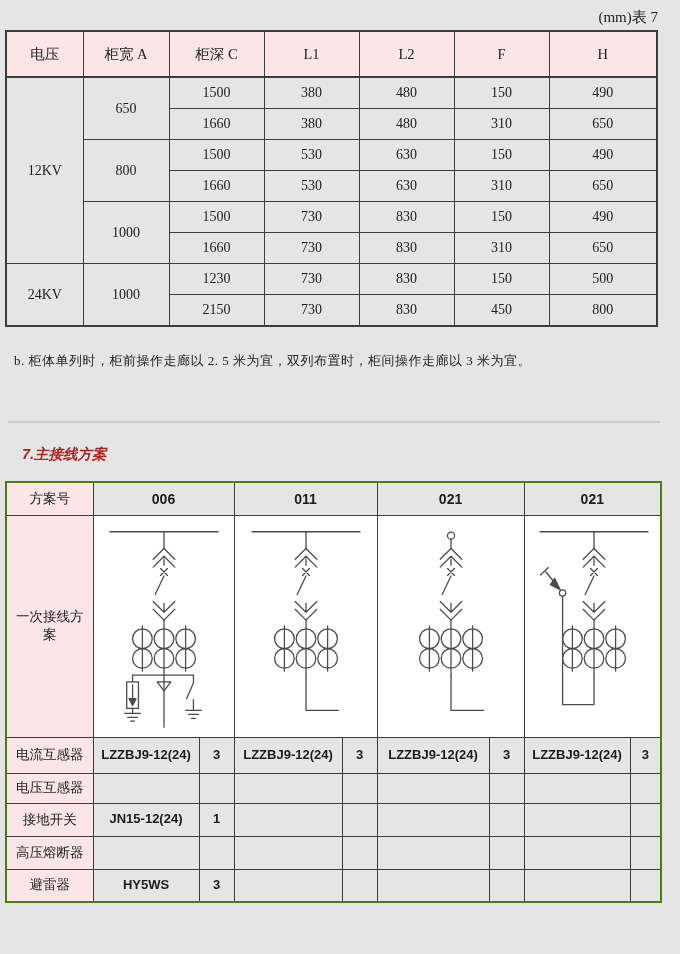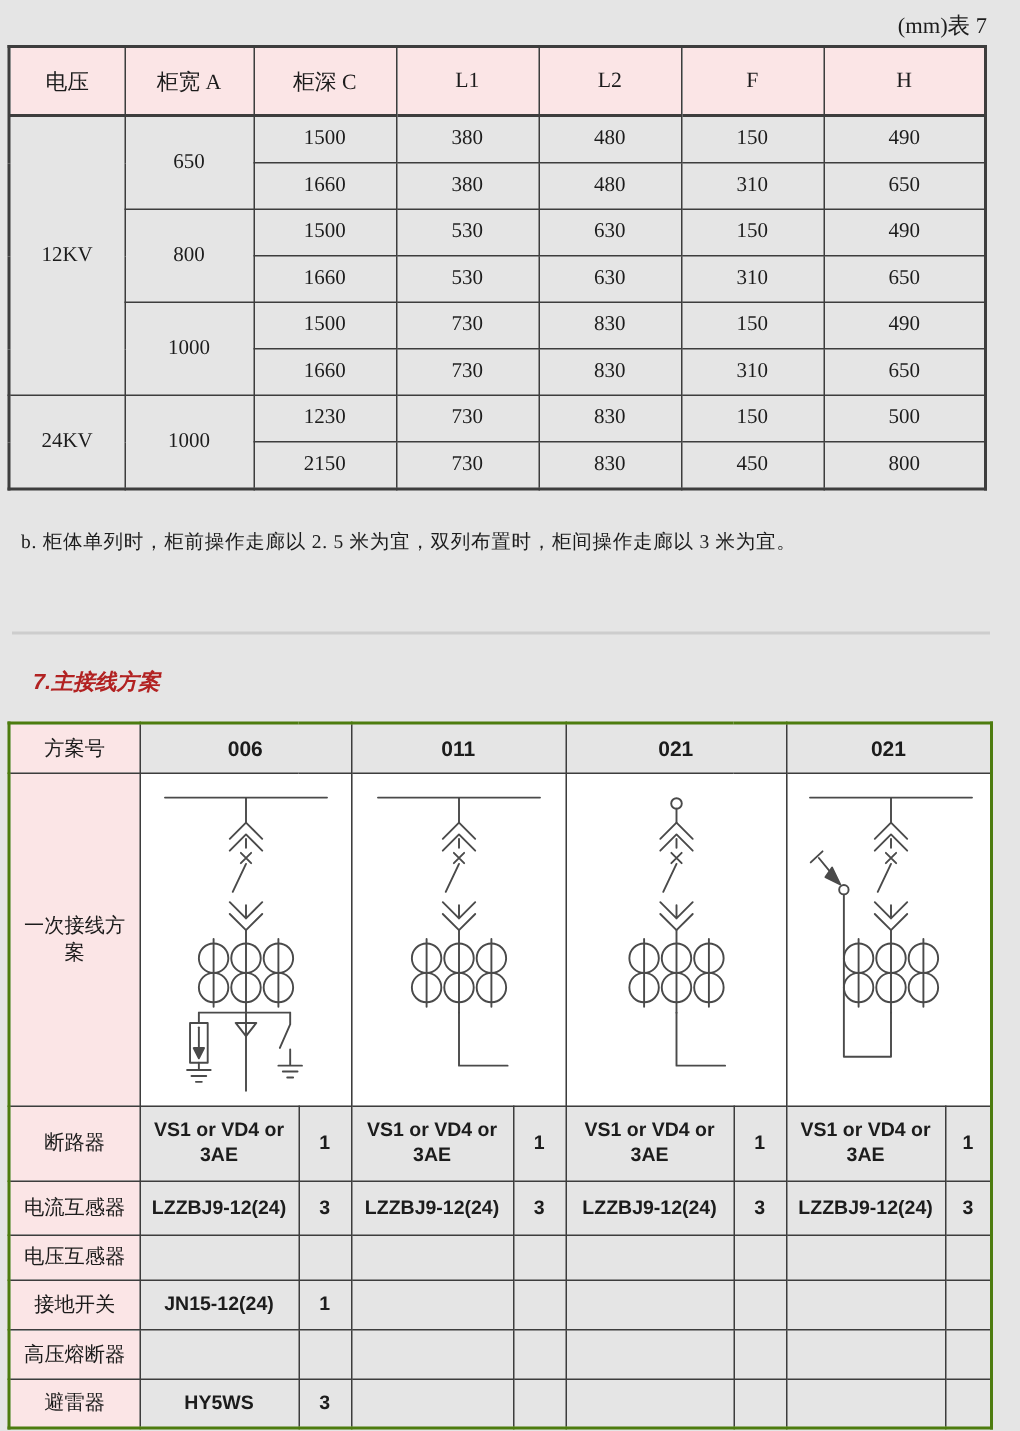--- a/index.html
+++ b/index.html
@@ -234,31 +234,20 @@
                 <circle cx="92" cy="143" r="10"></circle>
                 <path d="M70,160 V190 H38 M38,190 V80"></path>
                 <circle cx="38" cy="76.5" r="3.2"></circle>
                 <path d="M21,55 L32.5,69"></path>
                 <polygon points="35.5,73 25.5,68 30,61.5" fill="#4a4a4a"></polygon>
                 <path d="M23.5,50.5 L15.5,58"></path>
               </g>
             </svg>
           </td>
         </tr>
-        <tr style="height: 50px;">
-          <td class="lbl">断路器</td>
-          <td class="model">VS1 or VD4 or 3AE</td>
-          <td class="qty">1</td>
-          <td class="model">VS1 or VD4 or 3AE</td>
-          <td class="qty">1</td>
-          <td class="model">VS1 or VD4 or 3AE</td>
-          <td class="qty">1</td>
-          <td class="model">VS1 or VD4 or 3AE</td>
-          <td class="qty">1</td>
-        </tr>
         <tr style="height: 36px; margin-top: 13px;">
           <td class="lbl">电流互感器</td>
           <td class="model">LZZBJ9-12(24)</td>
           <td class="qty">3</td>
           <td class="model">LZZBJ9-12(24)</td>
           <td class="qty">3</td>
           <td class="model">LZZBJ9-12(24)</td>
           <td class="qty">3</td>
           <td class="model">LZZBJ9-12(24)</td>
           <td class="qty">3</td>

